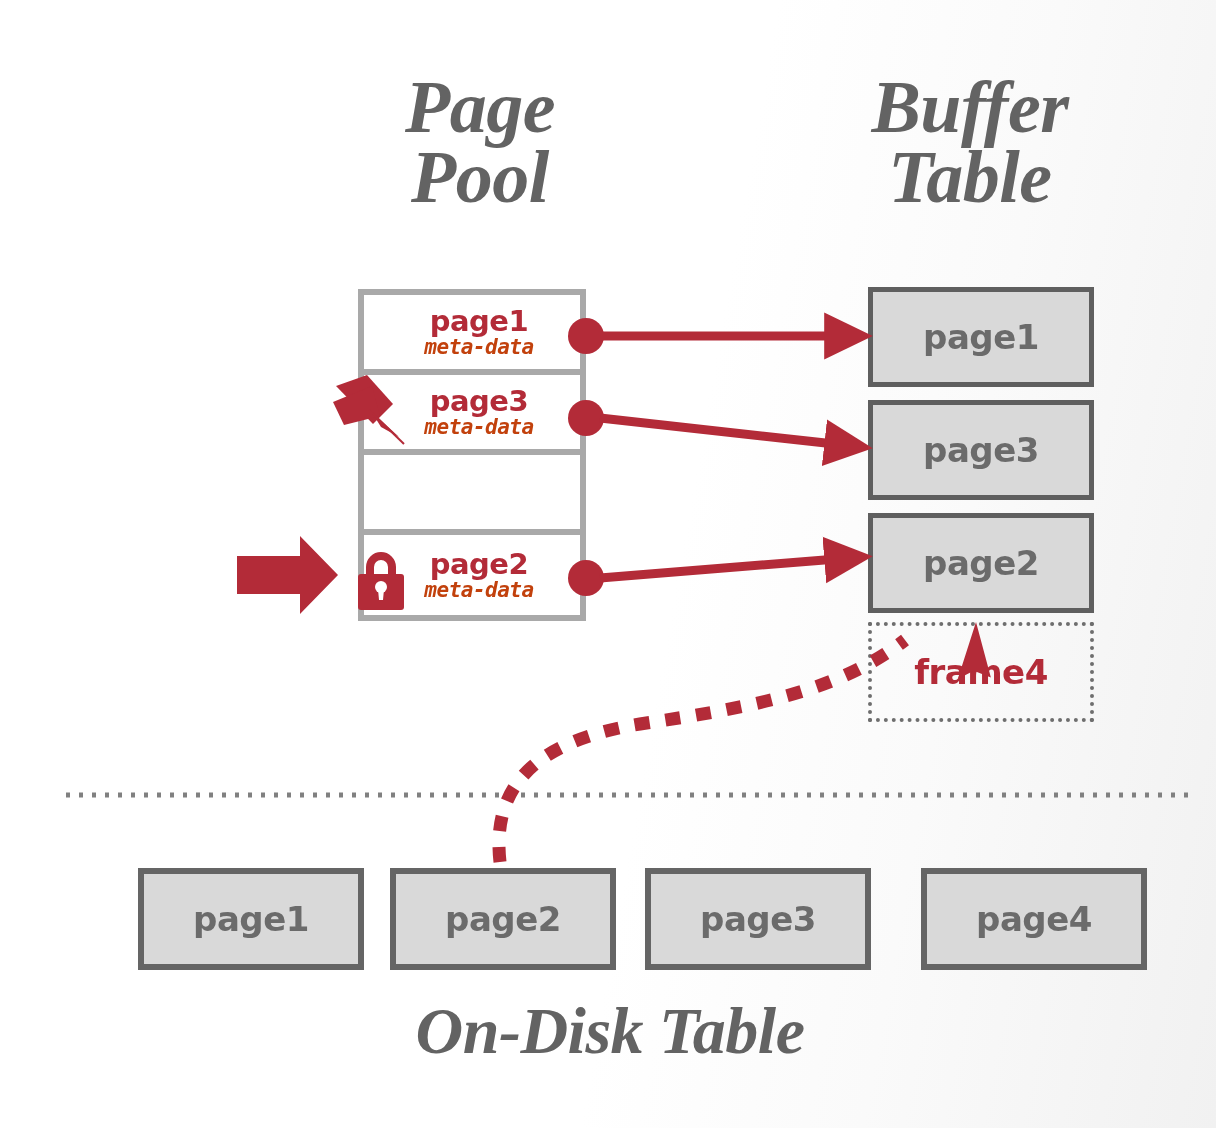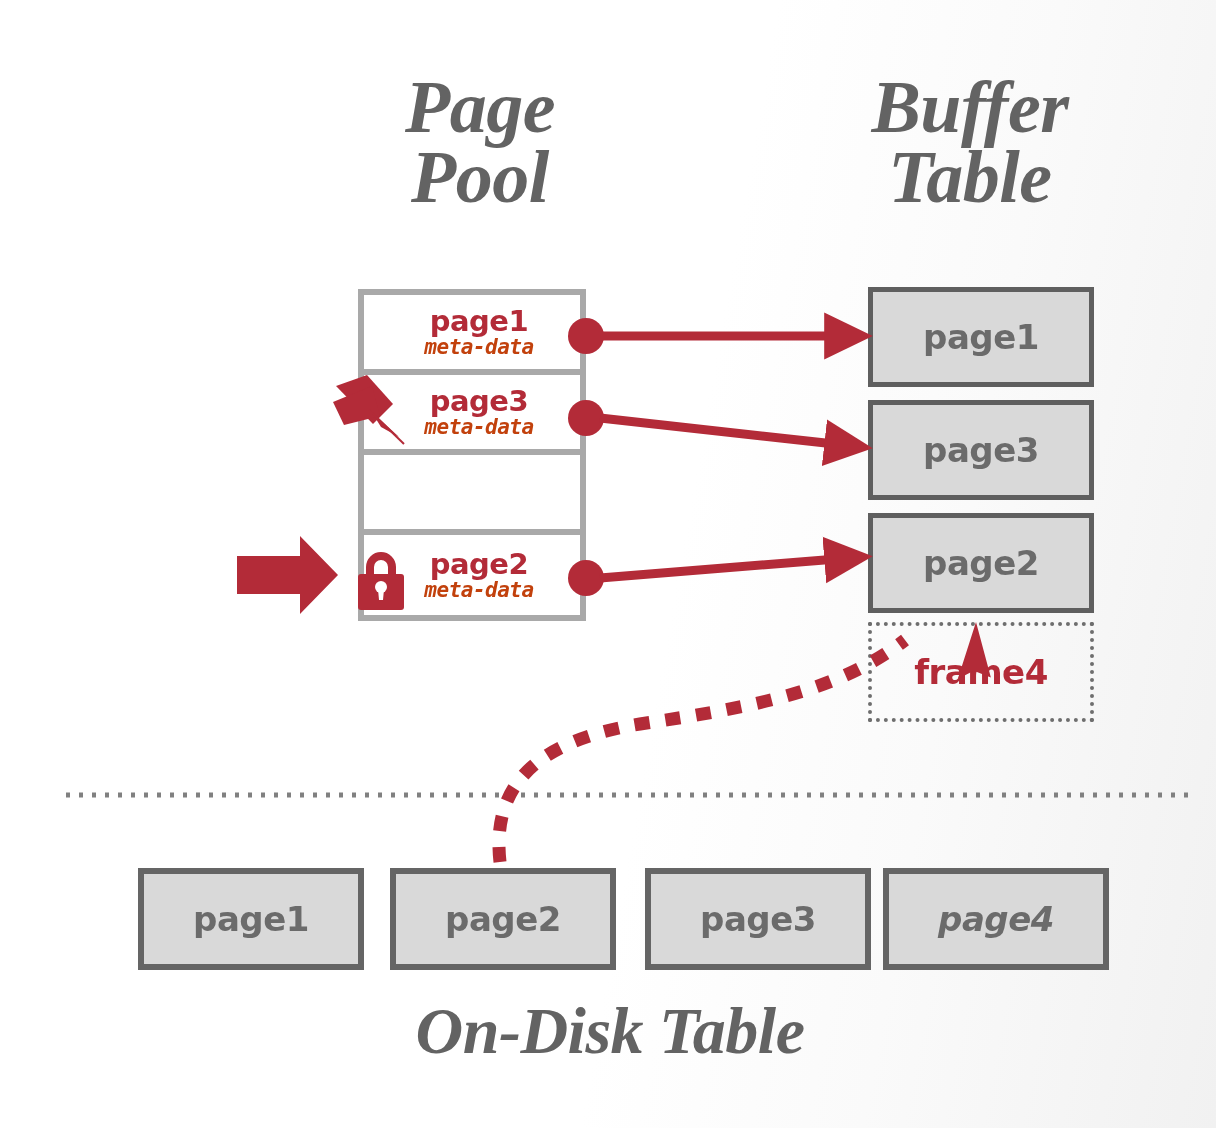--- a/index.html
+++ b/index.html
@@ -140,21 +140,21 @@
     justify-content: center;
     color: #6b6b6b;
     font-family: "DejaVu Sans", sans-serif;
     font-weight: bold;
     font-size: 34px;
     letter-spacing: -0.5px;
   }
   #disk-box-0 { left: 138px; }
   #disk-box-1 { left: 390px; }
   #disk-box-2 { left: 645px; }
-  #disk-box-3 { left: 883px; font-style: italic; }
+  #disk-box-3 { left: 921px; }
 
   
   #overlay {
     position: absolute;
     left: 0; top: 0;
     width: 1216px; height: 1128px;
     pointer-events: none;
   }
 </style>
 </head>

